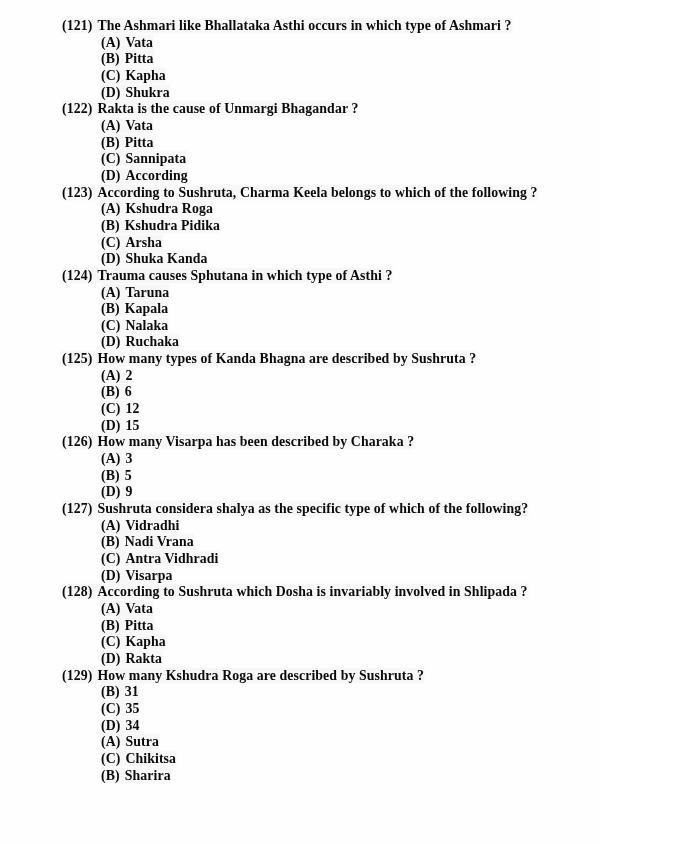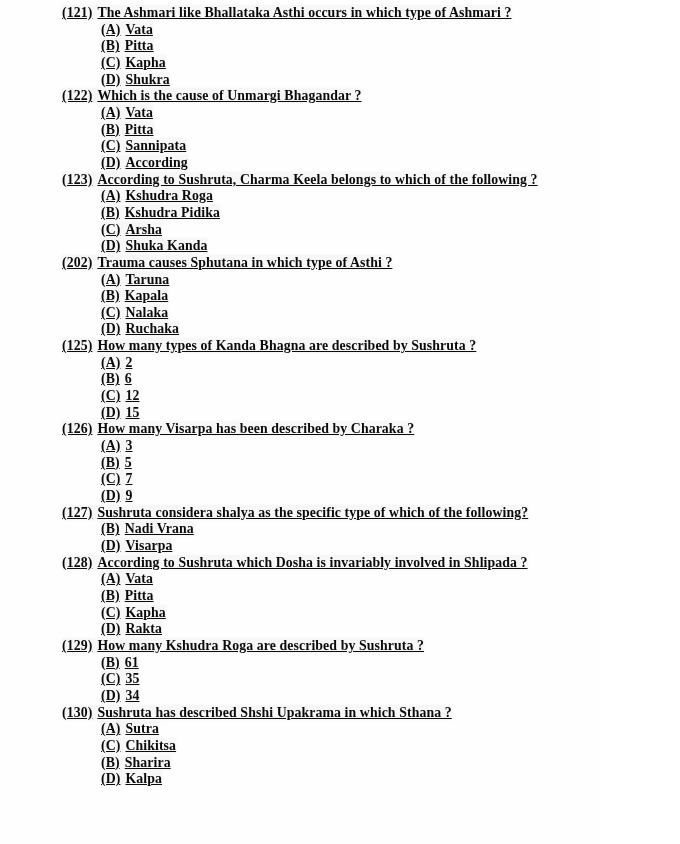--- a/index.html
+++ b/index.html
@@ -12,23 +12,22 @@
     background: #ffffff;
     overflow: hidden;
     font-family: "Liberation Serif", "DejaVu Serif", serif;
   }
   .page {
     position: relative;
     width: 600px;
     height: 844px;
     background: #fefefe;
     color: #0b0b0b;
-    padding-top: 5px;
+    padding-top: 18px;
     box-sizing: border-box;
-    text-decoration: underline;
   }
   .line {
     font-weight: bold;
     font-size: 13.8px;
     line-height: 16.65px;
     white-space: nowrap;
     letter-spacing: 0.1px;
   }
   .q-line {
     padding-left: 62px;
@@ -54,73 +53,72 @@
 <div class="page">
   <div id="question-list">
       <div>
         <div class="line q-line"><span class="scan"><span class="qnum">(121)</span><span>The Ashmari like Bhallataka Asthi occurs in which type of Ashmari ?</span></span></div>
         <div class="line opt-line"><span class="scan"><span class="optlabel">(A)</span><span>Vata</span></span></div>
         <div class="line opt-line"><span class="scan"><span class="optlabel">(B)</span><span>Pitta</span></span></div>
         <div class="line opt-line"><span class="scan"><span class="optlabel">(C)</span><span>Kapha</span></span></div>
         <div class="line opt-line"><span class="scan"><span class="optlabel">(D)</span><span>Shukra</span></span></div>
       </div>
       <div>
-        <div class="line q-line"><span class="scan"><span class="qnum">(122)</span><span>Which is the cause of Unmargi Bhagandar ?</span></span></div>
+        <div class="line q-line"><span class="scan"><span class="qnum">(122)</span><span>Rakta is the cause of Unmargi Bhagandar ?</span></span></div>
         <div class="line opt-line"><span class="scan"><span class="optlabel">(A)</span><span>Vata</span></span></div>
         <div class="line opt-line"><span class="scan"><span class="optlabel">(B)</span><span>Pitta</span></span></div>
         <div class="line opt-line"><span class="scan"><span class="optlabel">(C)</span><span>Sannipata</span></span></div>
         <div class="line opt-line"><span class="scan"><span class="optlabel">(D)</span><span>According</span></span></div>
       </div>
       <div>
         <div class="line q-line"><span class="scan"><span class="qnum">(123)</span><span>According to Sushruta, Charma Keela belongs to which of the following ?</span></span></div>
         <div class="line opt-line"><span class="scan"><span class="optlabel">(A)</span><span>Kshudra Roga</span></span></div>
         <div class="line opt-line"><span class="scan"><span class="optlabel">(B)</span><span>Kshudra Pidika</span></span></div>
         <div class="line opt-line"><span class="scan"><span class="optlabel">(C)</span><span>Arsha</span></span></div>
         <div class="line opt-line"><span class="scan"><span class="optlabel">(D)</span><span>Shuka Kanda</span></span></div>
       </div>
       <div>
-        <div class="line q-line"><span class="scan"><span class="qnum">(202)</span><span>Trauma causes Sphutana in which type of Asthi ?</span></span></div>
+        <div class="line q-line"><span class="scan"><span class="qnum">(124)</span><span>Trauma causes Sphutana in which type of Asthi ?</span></span></div>
         <div class="line opt-line"><span class="scan"><span class="optlabel">(A)</span><span>Taruna</span></span></div>
         <div class="line opt-line"><span class="scan"><span class="optlabel">(B)</span><span>Kapala</span></span></div>
         <div class="line opt-line"><span class="scan"><span class="optlabel">(C)</span><span>Nalaka</span></span></div>
         <div class="line opt-line"><span class="scan"><span class="optlabel">(D)</span><span>Ruchaka</span></span></div>
       </div>
       <div>
         <div class="line q-line"><span class="scan"><span class="qnum">(125)</span><span>How many types of Kanda Bhagna are described by Sushruta ?</span></span></div>
         <div class="line opt-line"><span class="scan"><span class="optlabel">(A)</span><span>2</span></span></div>
         <div class="line opt-line"><span class="scan"><span class="optlabel">(B)</span><span>6</span></span></div>
         <div class="line opt-line"><span class="scan"><span class="optlabel">(C)</span><span>12</span></span></div>
         <div class="line opt-line"><span class="scan"><span class="optlabel">(D)</span><span>15</span></span></div>
       </div>
       <div>
         <div class="line q-line"><span class="scan"><span class="qnum">(126)</span><span>How many Visarpa has been described by Charaka ?</span></span></div>
         <div class="line opt-line"><span class="scan"><span class="optlabel">(A)</span><span>3</span></span></div>
         <div class="line opt-line"><span class="scan"><span class="optlabel">(B)</span><span>5</span></span></div>
-        <div class="line opt-line"><span class="scan"><span class="optlabel">(C)</span><span>7</span></span></div>
         <div class="line opt-line"><span class="scan"><span class="optlabel">(D)</span><span>9</span></span></div>
       </div>
       <div>
         <div class="line q-line"><span class="scan"><span class="qnum">(127)</span><span>Sushruta considera shalya as the specific type of  which of the following?</span></span></div>
+        <div class="line opt-line"><span class="scan"><span class="optlabel">(A)</span><span>Vidradhi</span></span></div>
         <div class="line opt-line"><span class="scan"><span class="optlabel">(B)</span><span>Nadi Vrana</span></span></div>
+        <div class="line opt-line"><span class="scan"><span class="optlabel">(C)</span><span>Antra Vidhradi</span></span></div>
         <div class="line opt-line"><span class="scan"><span class="optlabel">(D)</span><span>Visarpa</span></span></div>
       </div>
       <div>
         <div class="line q-line"><span class="scan"><span class="qnum">(128)</span><span>According to Sushruta which Dosha is invariably involved in Shlipada ?</span></span></div>
         <div class="line opt-line"><span class="scan"><span class="optlabel">(A)</span><span>Vata</span></span></div>
         <div class="line opt-line"><span class="scan"><span class="optlabel">(B)</span><span>Pitta</span></span></div>
         <div class="line opt-line"><span class="scan"><span class="optlabel">(C)</span><span>Kapha</span></span></div>
         <div class="line opt-line"><span class="scan"><span class="optlabel">(D)</span><span>Rakta</span></span></div>
       </div>
       <div>
         <div class="line q-line"><span class="scan"><span class="qnum">(129)</span><span>How many Kshudra Roga are described by Sushruta ?</span></span></div>
-        <div class="line opt-line"><span class="scan"><span class="optlabel">(B)</span><span>61</span></span></div>
+        <div class="line opt-line"><span class="scan"><span class="optlabel">(B)</span><span>31</span></span></div>
         <div class="line opt-line"><span class="scan"><span class="optlabel">(C)</span><span>35</span></span></div>
         <div class="line opt-line"><span class="scan"><span class="optlabel">(D)</span><span>34</span></span></div>
       </div>
       <div>
-        <div class="line q-line"><span class="scan"><span class="qnum">(130)</span><span>Sushruta has described Shshi Upakrama in which Sthana ?</span></span></div>
         <div class="line opt-line"><span class="scan"><span class="optlabel">(A)</span><span>Sutra</span></span></div>
         <div class="line opt-line"><span class="scan"><span class="optlabel">(C)</span><span>Chikitsa</span></span></div>
         <div class="line opt-line"><span class="scan"><span class="optlabel">(B)</span><span>Sharira</span></span></div>
-        <div class="line opt-line"><span class="scan"><span class="optlabel">(D)</span><span>Kalpa</span></span></div>
       </div>
     </div>
 </div>
 
 </body></html>

